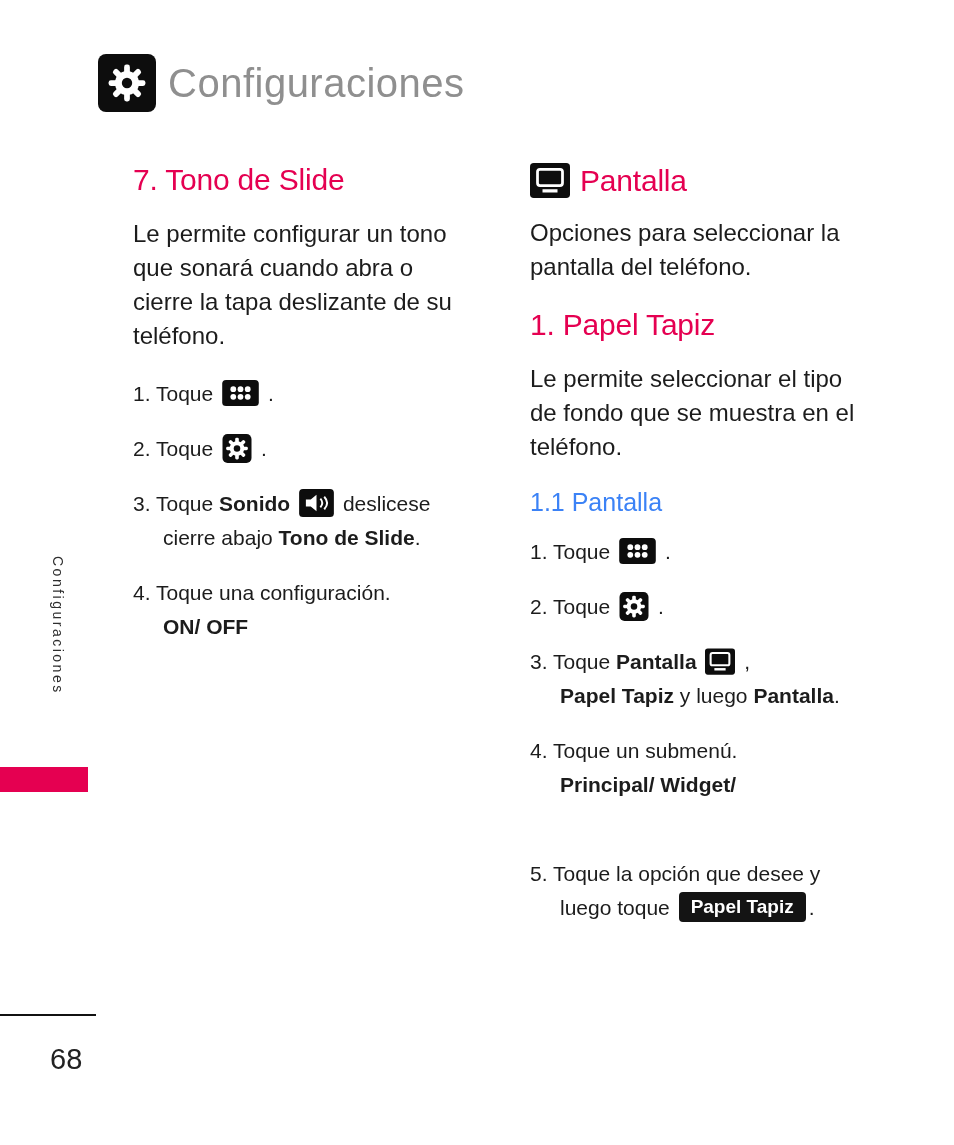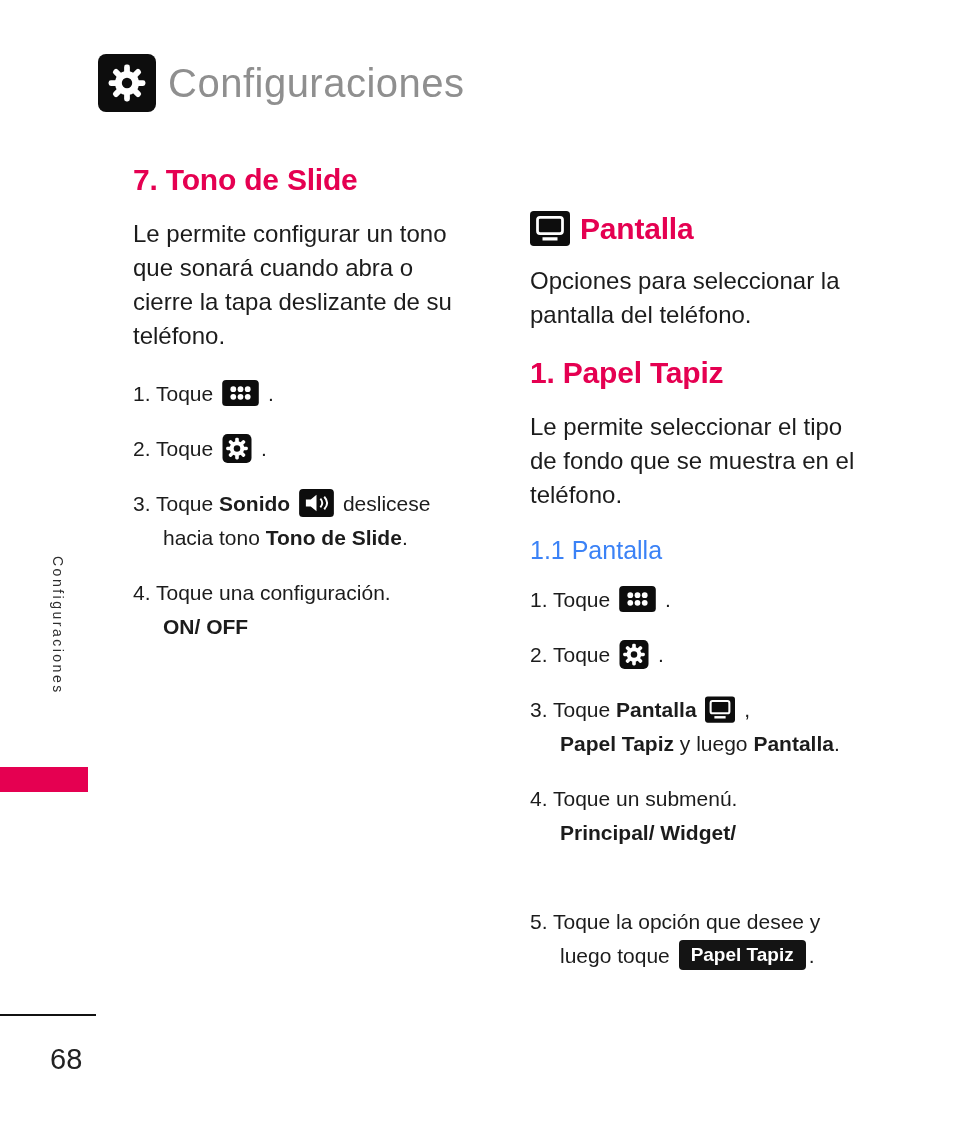--- a/index.html
+++ b/index.html
@@ -22,23 +22,23 @@
     writing-mode:vertical-rl; text-orientation:mixed;
     font-size:14px; letter-spacing:2.5px; color:#2e2e2e;
   }
   .side-tab { position:absolute; left:0; top:767px; width:88px; height:25px; background:#E50051; }
   .foot-rule { position:absolute; left:0; top:1014px; width:96px; height:2px; background:#111; }
   .page-num { position:absolute; left:50px; top:1043px; font-size:29px; color:#222; }
 
   
   .col { position:absolute; top:163px; }
   .col-left  { left:133px; width:350px; }
-  .col-right { left:530px; width:360px;margin-top:48px; }
-
-  h2.sec { color:#E50051; font-size:30px; font-weight:700; letter-spacing:-0.2px; margin-bottom:20px; }
+  .col-right { left:530px; width:360px; }
+
+  h2.sec { color:#E50051; font-size:30px; font-weight:400; letter-spacing:-0.2px; margin-bottom:20px; }
   h3.subsec { color:#3b82f6; font-size:25px; font-weight:400; margin:6px 0 18px 0; }
   p.body { font-size:24px; line-height:34px; margin-bottom:24px; }
   p.narrow { width:334px; }
 
   .head-row { display:flex; align-items:center; gap:10px; margin-bottom:18px; }
   .head-row h2 { margin-bottom:0; }
   .head-row .inline-icon { margin:0; transform:none; }
 
   ol.steps { list-style:none; }
   ol.steps li { font-size:21px; line-height:34px; margin-bottom:21px; padding-left:30px; text-indent:-30px; }
@@ -123,21 +123,21 @@
         <b>Sonido</b>
         <span class="inline-icon">
           <svg width="35" height="28" viewBox="0 0 36 29">
             <rect width="36" height="29" rx="4" fill="#0d0d0d"></rect>
             <polygon points="7,11 12,11 18,6 18,23 12,18 7,18" fill="#ffffff"></polygon>
             <path d="M22 10 q4 4.5 0 9" stroke="#ffffff" stroke-width="2" fill="none"></path>
             <path d="M26 8 q6 6.5 0 13" stroke="#ffffff" stroke-width="2" fill="none"></path>
           </svg>
         </span>
         <span>deslicese</span><br>
-        <span>hacia tono</span>
+        <span>cierre abajo</span>
         <b>Tono de Slide</b><span>.</span>
       </li>
 
       <li>
         <span>4. Toque una configuración.</span><br>
         <b>ON/ OFF</b>
       </li>
     </ol>
   </section>
 

